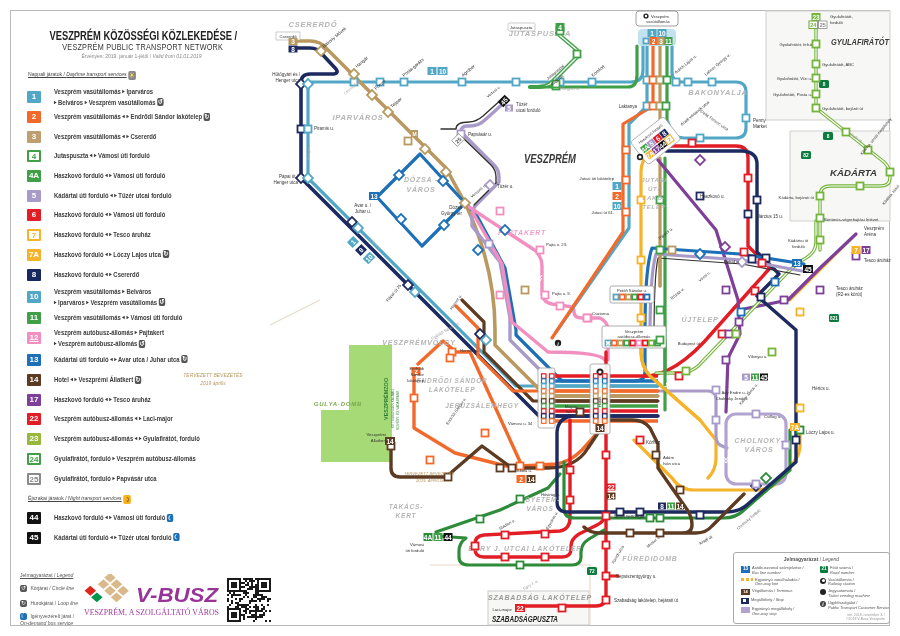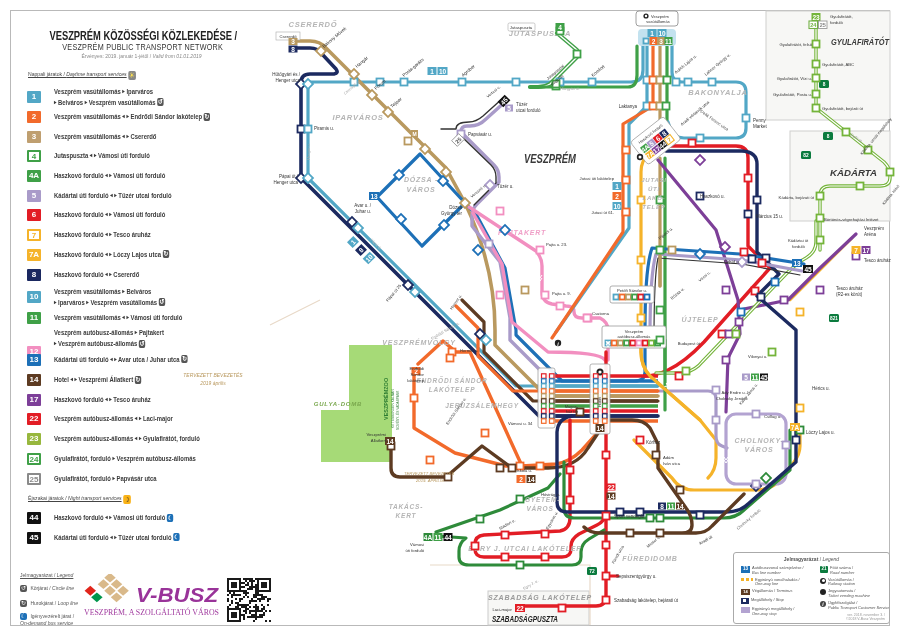--- a/index.html
+++ b/index.html
@@ -816,21 +816,21 @@
     </div>
 <div class="row" style="top:285.5px">
       <span class="rb" style="top:5px;background:#52a7c6;color:#fff;line-height:12px;">10</span>
       <span class="rt">Veszprém vasútállomás <span class="ar">▸</span> Belváros<br><span class="ar">▸</span> Iparváros <span class="ar">▸</span> Veszprém vasútállomás <span class="ic">↺</span></span>
     </div>
 <div class="row" style="top:311.5px">
       <span class="rb" style="background:#3fa047;color:#fff;line-height:12px;">11</span>
       <span class="rt">Veszprém vasútállomás <span class="ar">◂</span> <span class="ar">▸</span> Vámosi úti forduló </span>
     </div>
 <div class="row" style="top:327px">
-      <span class="rb" style="top:19px;background:#f28fc0;color:#fff;line-height:12px;text-decoration:underline;">12</span>
+      <span class="rb" style="top:5px;background:#f28fc0;color:#fff;line-height:12px;text-decoration:underline;">12</span>
       <span class="rt">Veszprém autóbusz-állomás <span class="ar">▸</span> Pajtakert<br><span class="ar">▸</span> Veszprém autóbusz-állomás <span class="ic">↺</span></span>
     </div>
 <div class="row" style="top:353.5px">
       <span class="rb" style="background:#1d70b7;color:#fff;line-height:12px;">13</span>
       <span class="rt">Kádártai úti forduló <span class="ar">◂</span> <span class="ar">▸</span> Avar utca / Juhar utca <span class="ic">↻</span></span>
     </div>
 <div class="row" style="top:374px">
       <span class="rb" style="background:#5d3b22;color:#fff;line-height:12px;">14</span>
       <span class="rt">Hotel <span class="ar">◂</span> <span class="ar">▸</span> Veszprémi Állatkert <span class="ic">↻</span></span>
       <span style="position:absolute;left:146px;top:-3px;width:80px;color:#b9995f;font-style:italic;font-size:5.5px;transform:scaleX(.9);text-align:center;line-height:8px;">TERVEZETT BEVEZETÉS<br>2019 április</span>

